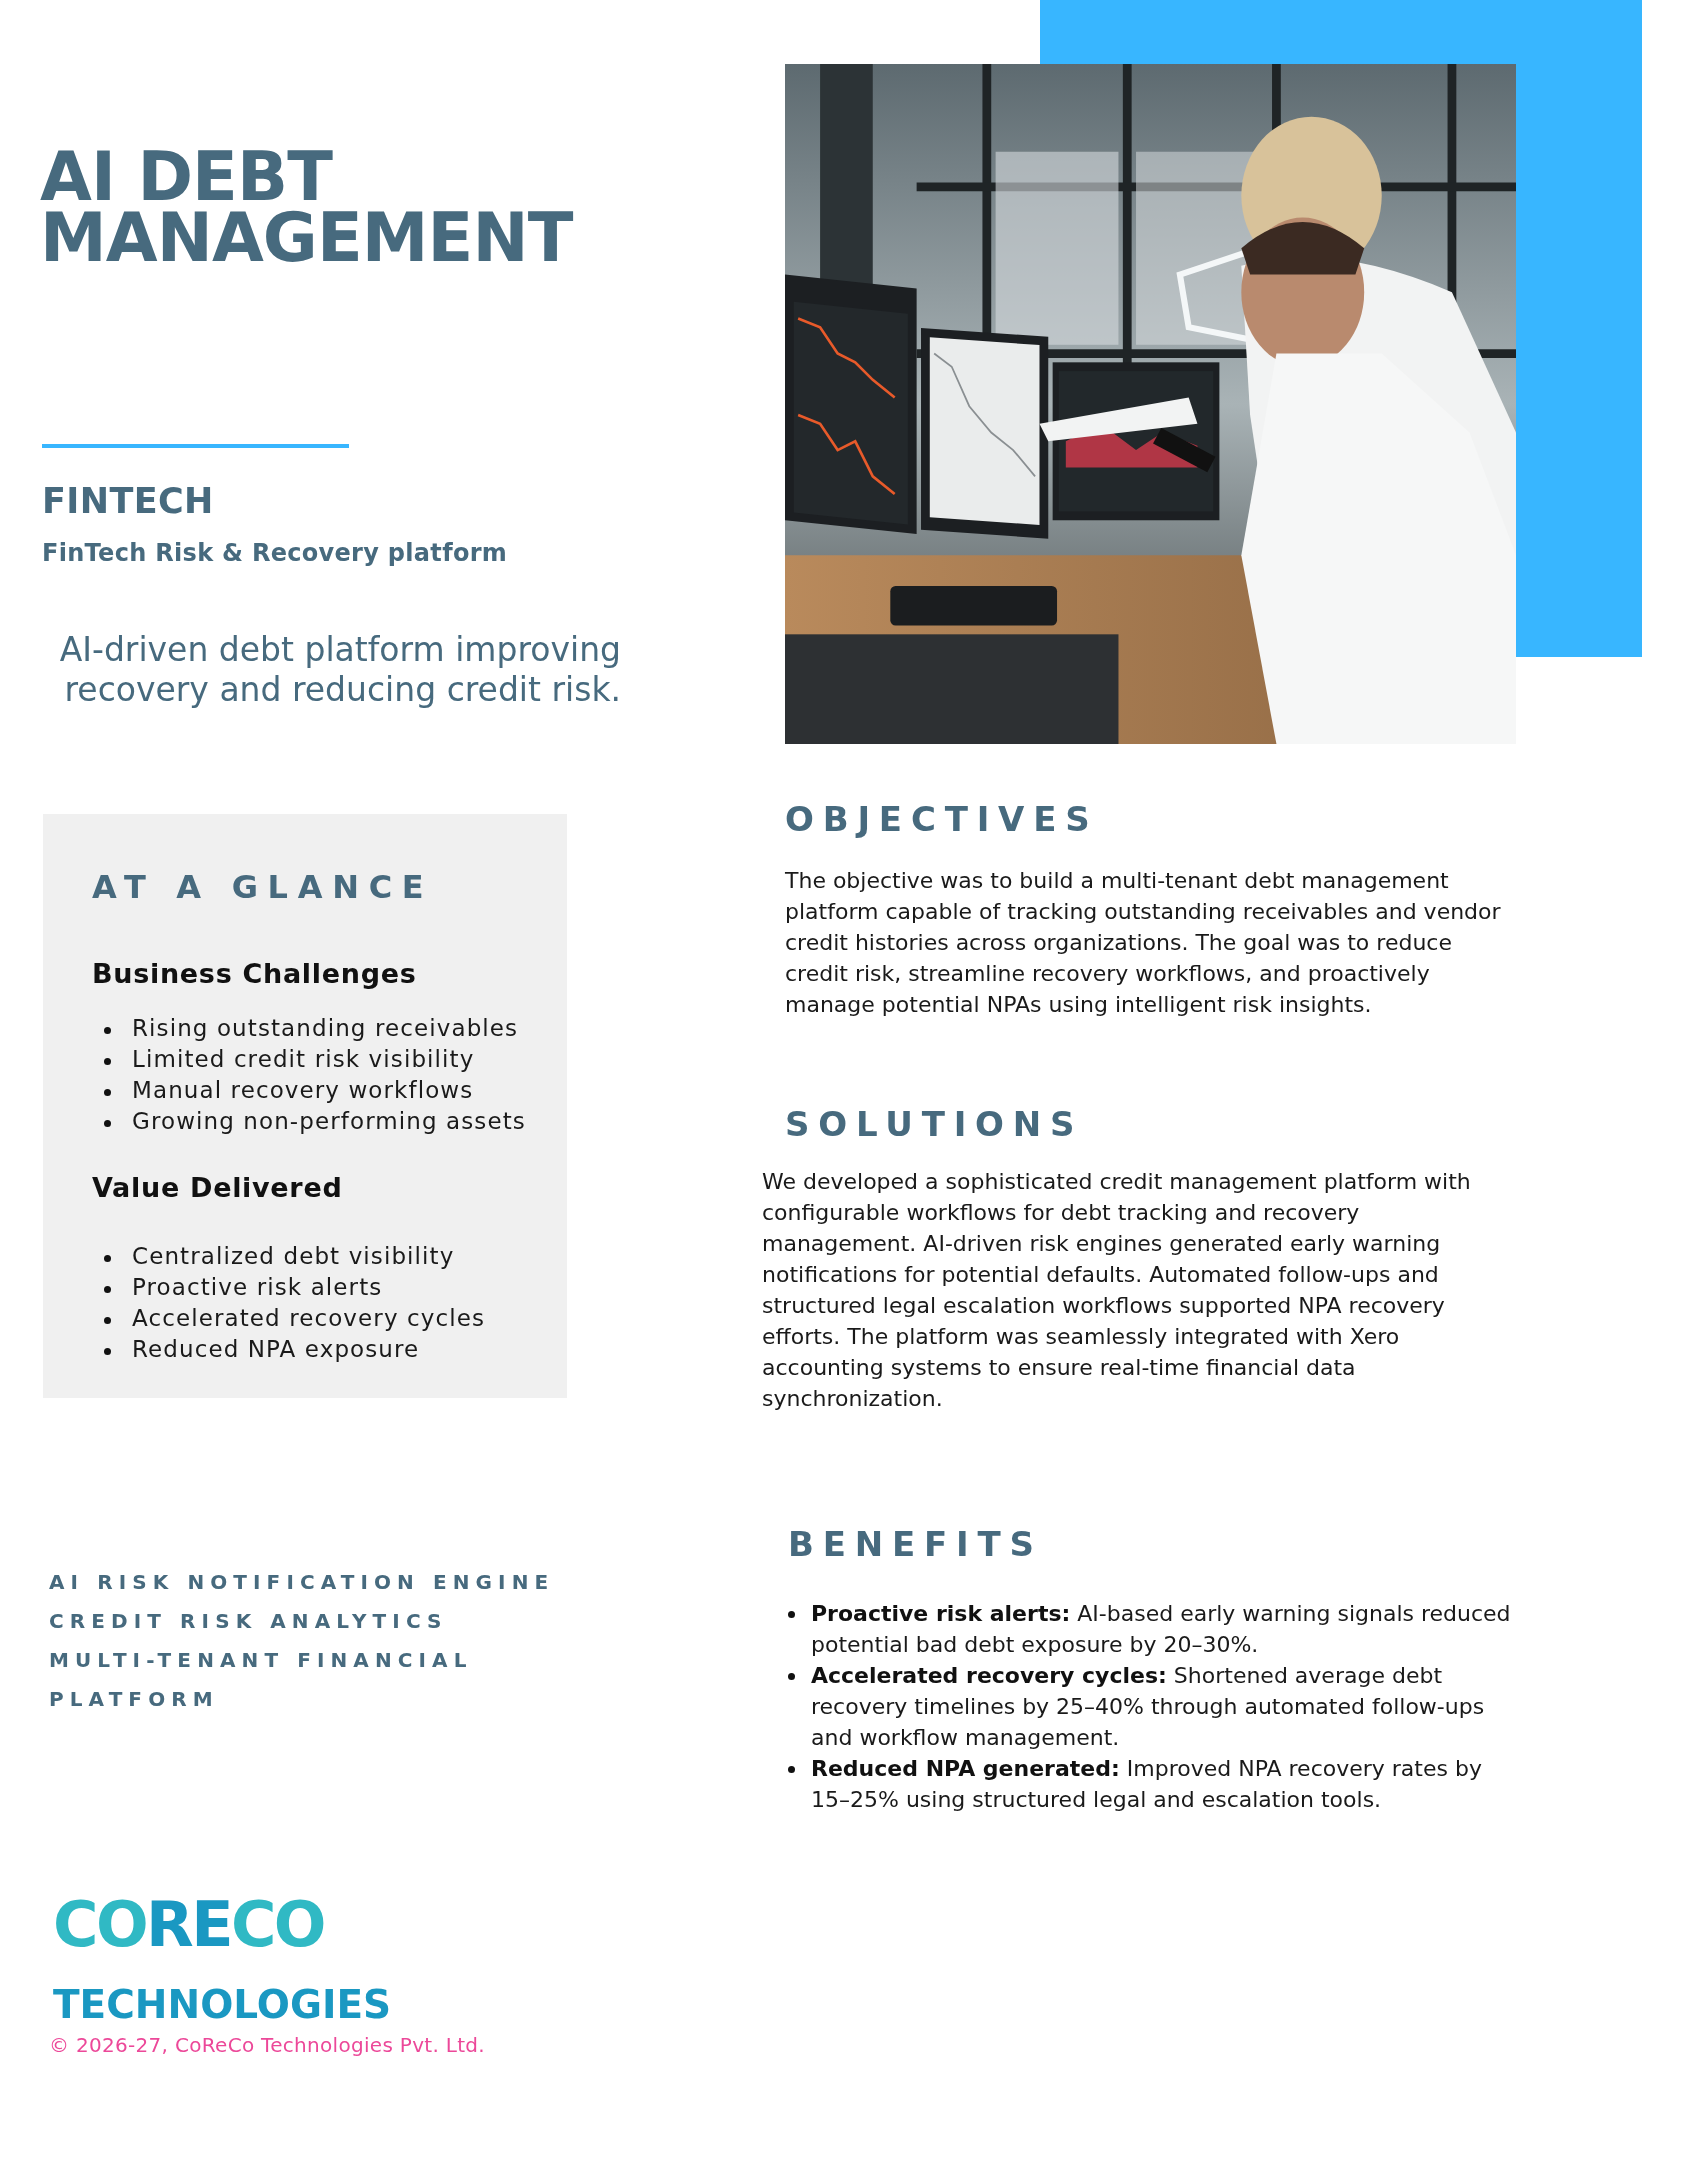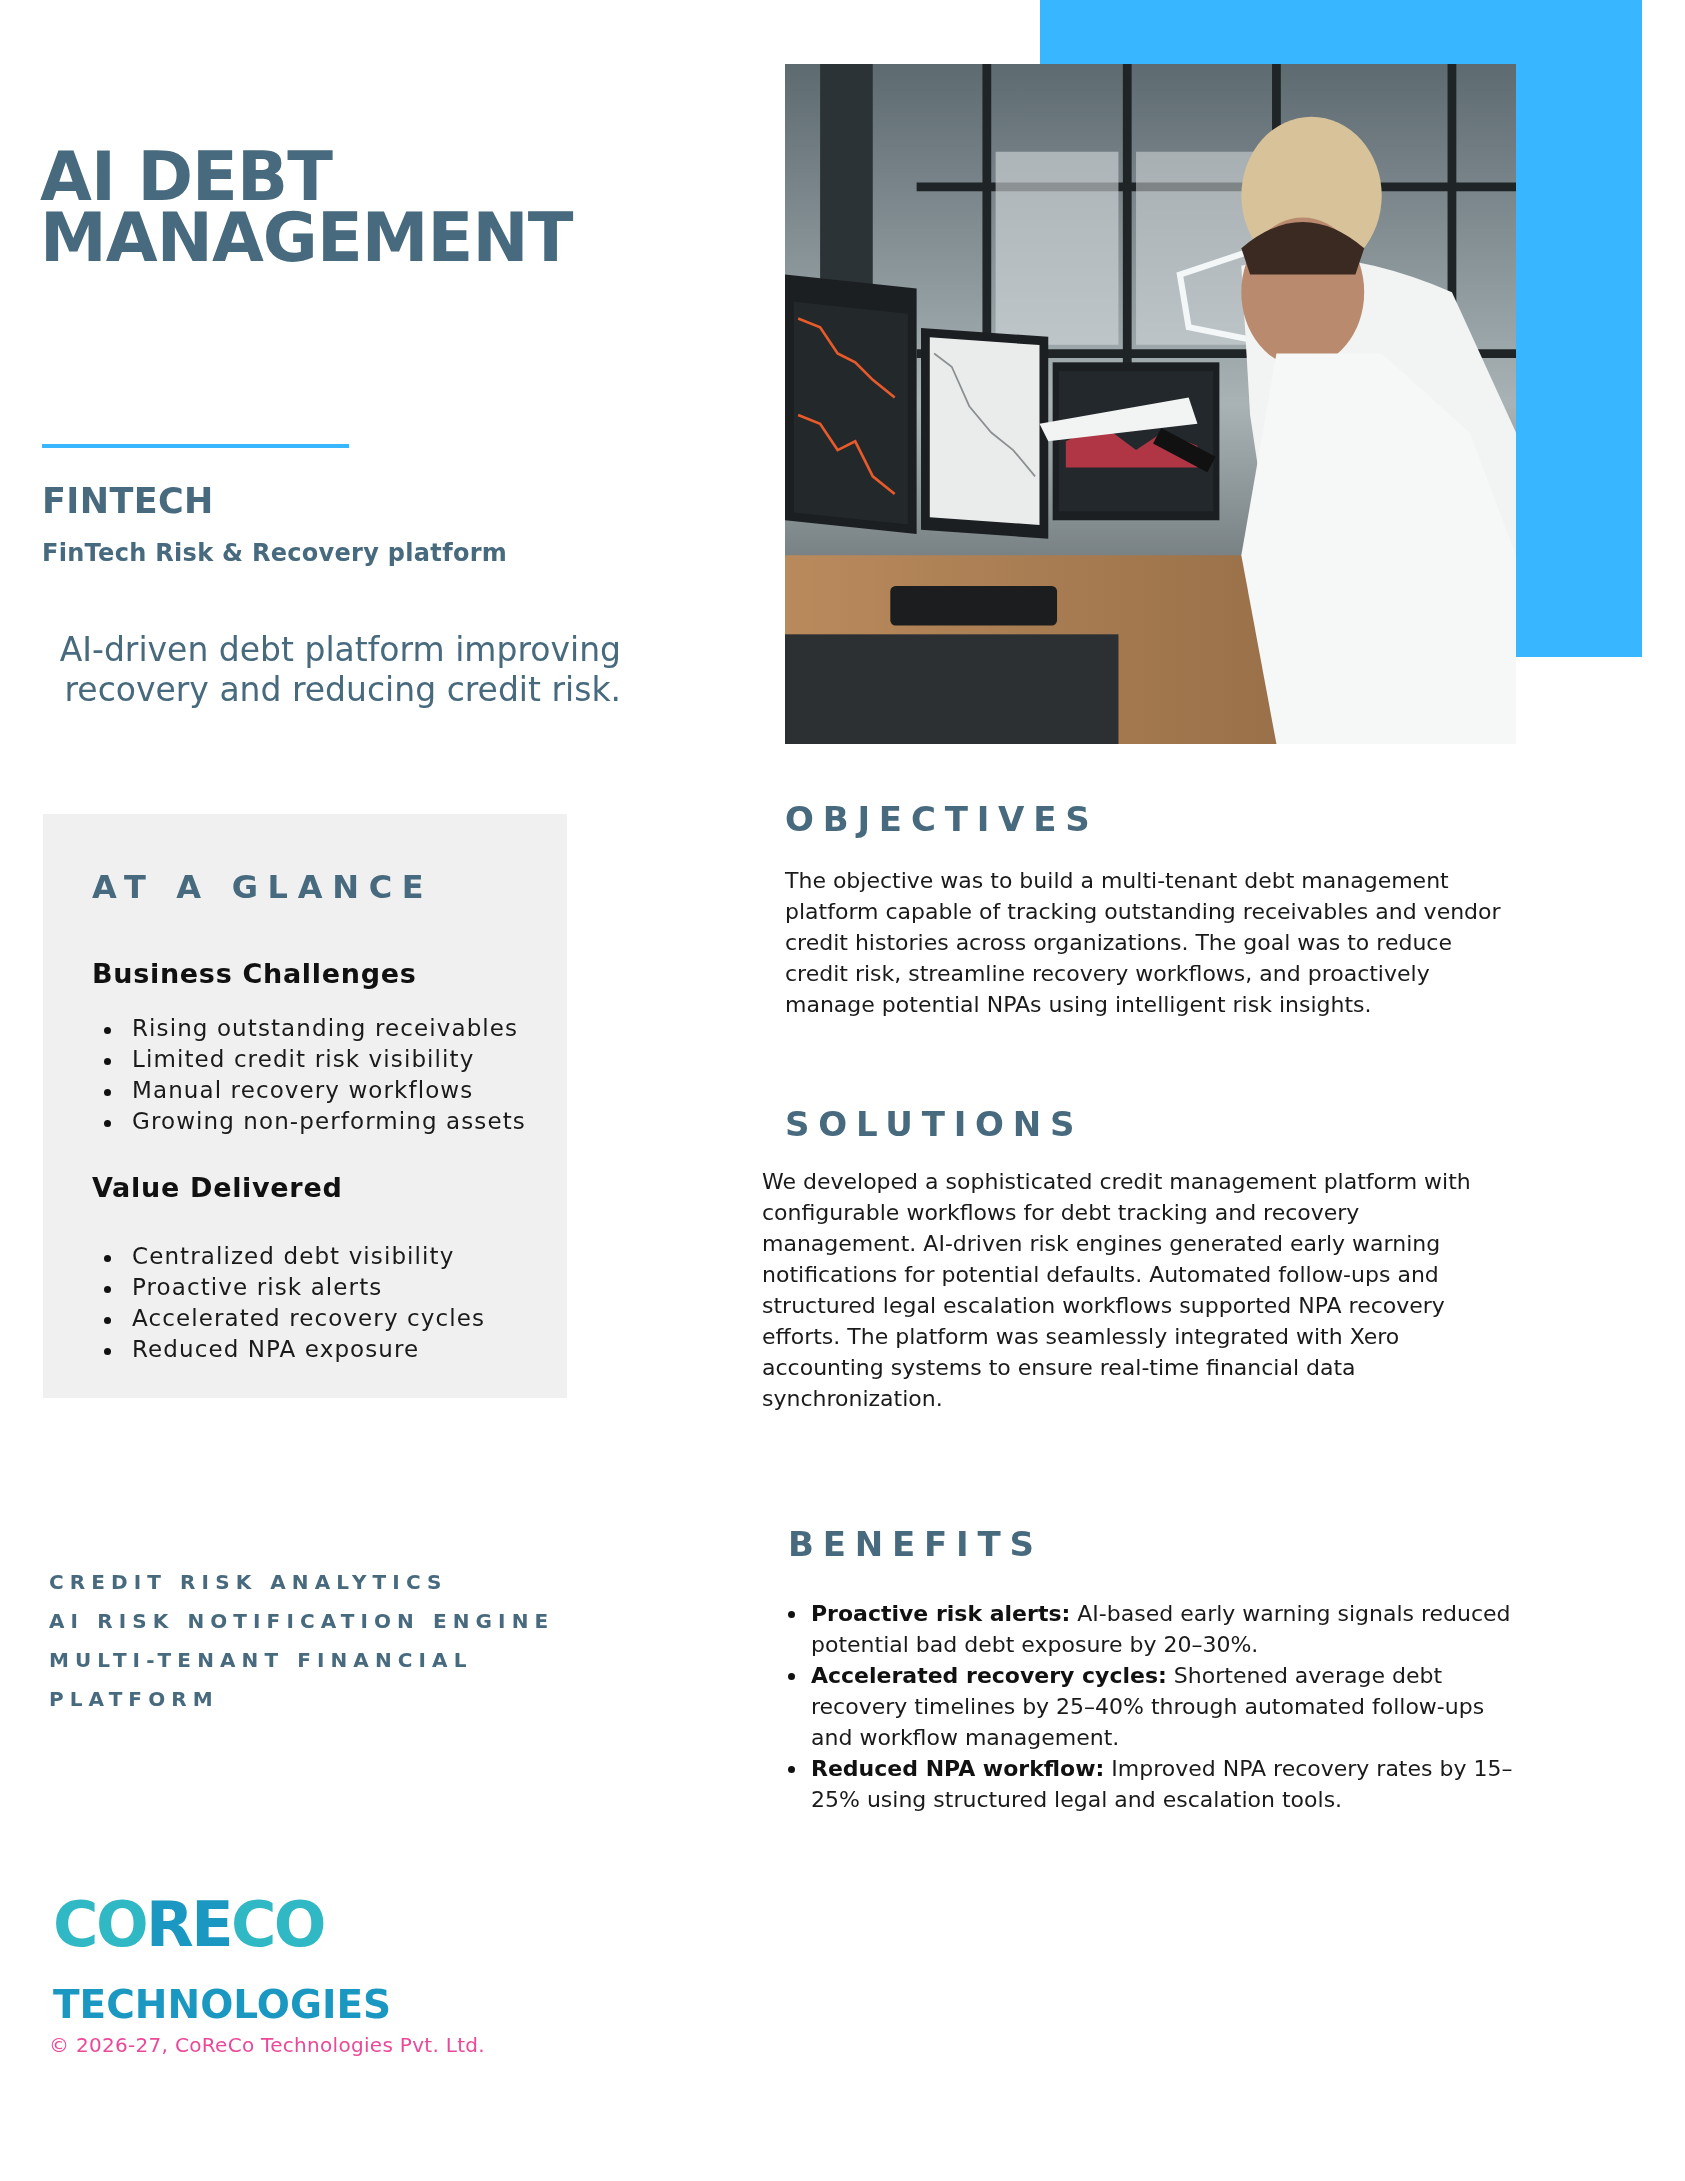--- a/index.html
+++ b/index.html
@@ -143,26 +143,26 @@
 <h2 class="abs sec-title obj-title">OBJECTIVES</h2>
 <p class="abs sec-body obj-body">The objective was to build a multi-tenant debt management platform capable of tracking outstanding receivables and vendor credit histories across organizations. The goal was to reduce credit risk, streamline recovery workflows, and proactively manage potential NPAs using intelligent risk insights.</p>
 
 <h2 class="abs sec-title sol-title">SOLUTIONS</h2>
 <p class="abs sec-body sol-body">We developed a sophisticated credit management platform with configurable workflows for debt tracking and recovery management. AI-driven risk engines generated early warning notifications for potential defaults. Automated follow-ups and structured legal escalation workflows supported NPA recovery efforts. The platform was seamlessly integrated with Xero accounting systems to ensure real-time financial data synchronization.</p>
 
 <h2 class="abs sec-title ben-title">BENEFITS</h2>
 <ul class="abs ben-list">
   <li><b>Proactive risk alerts:</b><span> AI-based early warning signals reduced potential bad debt exposure by 20–30%.</span></li>
   <li><b>Accelerated recovery cycles:</b><span> Shortened average debt recovery timelines by 25–40% through automated follow-ups and workflow management.</span></li>
-  <li><b>Reduced NPA workflow:</b><span> Improved NPA recovery rates by 15–25% using structured legal and escalation tools.</span></li>
+  <li><b>Reduced NPA generated:</b><span> Improved NPA recovery rates by 15–25% using structured legal and escalation tools.</span></li>
 </ul>
 
 <div class="abs tags">
+  <div>AI RISK NOTIFICATION ENGINE</div>
   <div>CREDIT RISK ANALYTICS</div>
-  <div>AI RISK NOTIFICATION ENGINE</div>
   <div>MULTI-TENANT FINANCIAL</div>
   <div>PLATFORM</div>
 </div>
 
 <div class="abs logo">
   <div class="logo-top">
     <span class="teal">CO</span><span class="blue">RE</span><span class="teal">CO</span>
   </div>
   <div class="logo-bottom">TECHNOLOGIES</div>
 </div>

